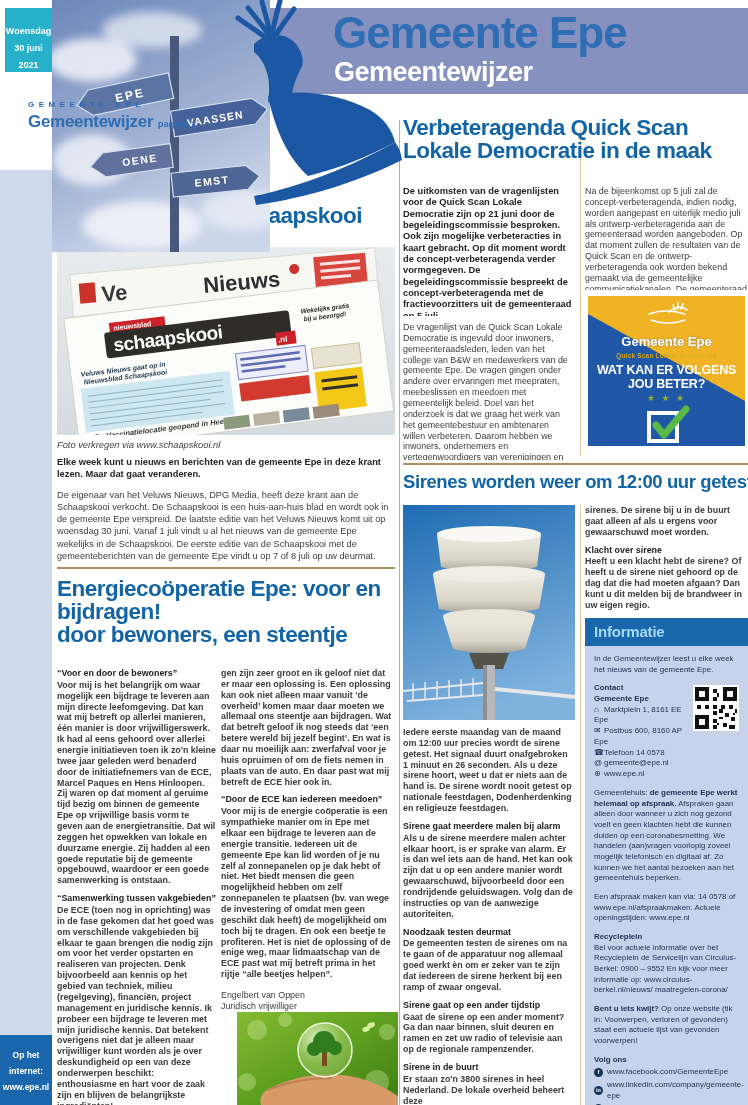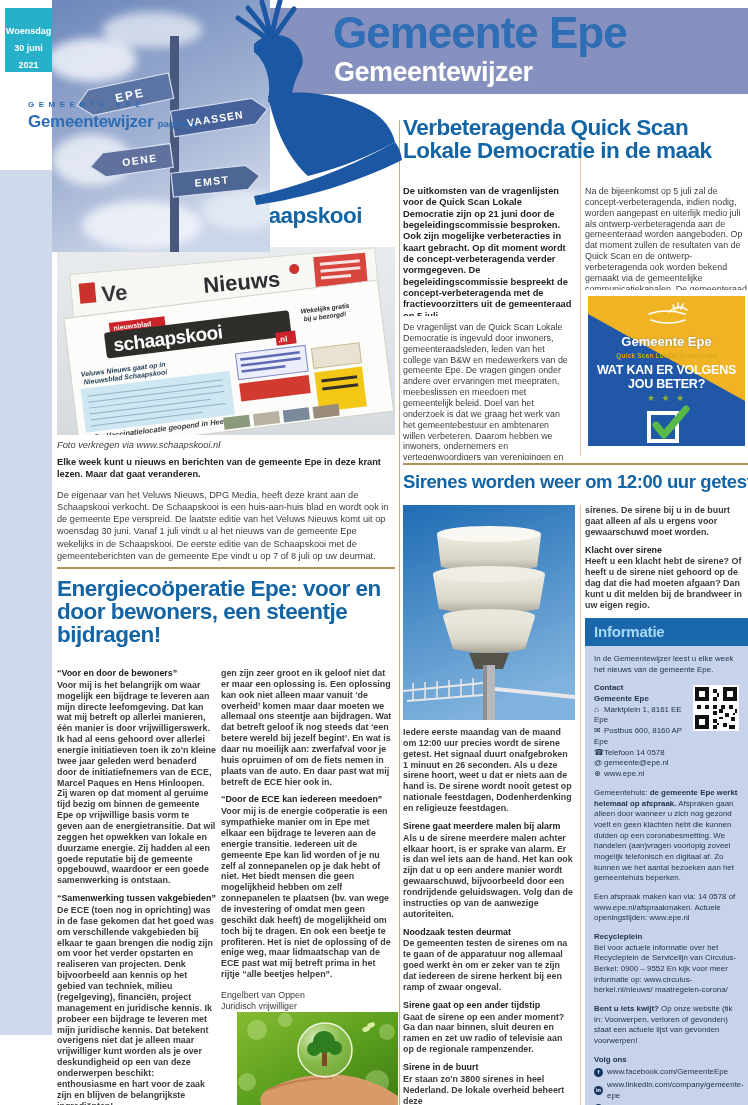--- a/index.html
+++ b/index.html
@@ -215,22 +215,22 @@
   </div>
 
   <div class="abs caption" style="left:57px;top:440px;">Foto verkregen via www.schaapskooi.nl</div>
   <div class="abs lead" style="left:57px;top:456px;width:338px;">Elke week kunt u nieuws en berichten van de gemeente Epe in deze krant lezen. Maar dat gaat veranderen.</div>
   <div class="abs body-txt" style="left:57px;top:489px;width:338px;">De eigenaar van het Veluws Nieuws, DPG Media, heeft deze krant aan de Schaapskooi verkocht. De Schaapskooi is een huis-aan-huis blad en wordt ook in de gemeente Epe verspreid. De laatste editie van het Veluws Nieuws komt uit op woensdag 30 juni. Vanaf 1 juli vindt u al het nieuws van de gemeente Epe wekelijks in de Schaapskooi. De eerste editie van de Schaapskooi met de gemeenteberichten van de gemeente Epe vindt u op 7 of 8 juli op uw deurmat.</div>
 
   <div class="abs hdiv" style="left:57px;top:567px;width:338px;"></div>
 
   <div class="abs headline" style="left:57px;top:577px;width:345px;">
     <div>Energiecoöperatie Epe: voor en</div>
+    <div>bijdragen!</div>
     <div>door bewoners, een steentje</div>
-    <div>bijdragen!</div>
   </div>
 
   <div class="abs two-col" style="left:57px;top:668px;width:338px;height:437px;">
     <div class="col-txt clip" style="width:159px;flex:0 0 auto;">
       <p class="sub">“Voor en door de bewoners”</p>
       <p>Voor mij is het belangrijk om waar mogelijk een bijdrage te leveren aan mijn directe leefomgeving. Dat kan wat mij betreft op allerlei manieren, één manier is door vrijwilligerswerk. Ik had al eens gehoord over allerlei energie initiatieven toen ik zo'n kleine twee jaar geleden werd benaderd door de initiatiefnemers van de ECE, Marcel Paques en Hens Hinloopen. Zij waren op dat moment al geruime tijd bezig om binnen de gemeente Epe op vrijwillige basis vorm te geven aan de energietransitie. Dat wil zeggen het opwekken van lokale en duurzame energie. Zij hadden al een goede reputatie bij de gemeente opgebouwd, waardoor er een goede samenwerking is ontstaan.</p>
       <p class="sub">“Samenwerking tussen vakgebieden”</p>
       <p>De ECE (toen nog in oprichting) was in de fase gekomen dat het goed was om verschillende vakgebieden bij elkaar te gaan brengen die nodig zijn om voor het verder opstarten en realiseren van projecten. Denk bijvoorbeeld aan kennis op het gebied van techniek, milieu (regelgeving), financiën, project management en juridische kennis. Ik probeer een bijdrage te leveren met mijn juridische kennis. Dat betekent overigens niet dat je alleen maar vrijwilliger kunt worden als je over deskundigheid op een van deze onderwerpen beschikt: enthousiasme en hart voor de zaak zijn en blijven de belangrijkste ingrediënten!</p>
       <p class="sub">“Een betere wereld begint bij jezelf”</p>
 
@@ -278,20 +278,25 @@
           <circle cx="77" cy="37" r="7"></circle>
           <circle cx="98" cy="36" r="7"></circle>
       </g>
       <g fill="#d9eda0" transform="rotate(-20 132 16)">
         <ellipse cx="129" cy="16" rx="4" ry="2.5"></ellipse>
           <ellipse cx="135" cy="14" rx="4" ry="2.5"></ellipse>
       </g>
     </svg>
   </div>
 
+  <div class="abs internet-box">
+    <div>Op het</div>
+    <div>internet:</div>
+    <div>www.epe.nl</div>
+  </div>
 
   <div class="abs vdiv" style="left:399px;top:120px;height:985px;"></div>
   <div class="abs vdiv-light" style="left:580px;top:130px;height:326px;"></div>
   <div class="abs vdiv-light" style="left:580px;top:505px;height:600px;"></div>
 
   <div class="abs headline" style="left:403px;top:116px;width:350px;">
     <div>Verbeteragenda Quick Scan</div>
     <div>Lokale Democratie in de maak</div>
   </div>
   <div class="abs intro-bold clip" style="left:403px;top:186px;width:170px;height:130px;">De uitkomsten van de vragenlijsten voor de Quick Scan Lokale Democratie zijn op 21 juni door de begeleidingscommissie besproken. Ook zijn mogelijke verbeteracties in kaart gebracht. Op dit moment wordt de concept-verbeteragenda verder vormgegeven. De begeleidingscommissie bespreekt de concept-verbeteragenda met de fractievoorzitters uit de gemeenteraad op 5 juli.</div>

